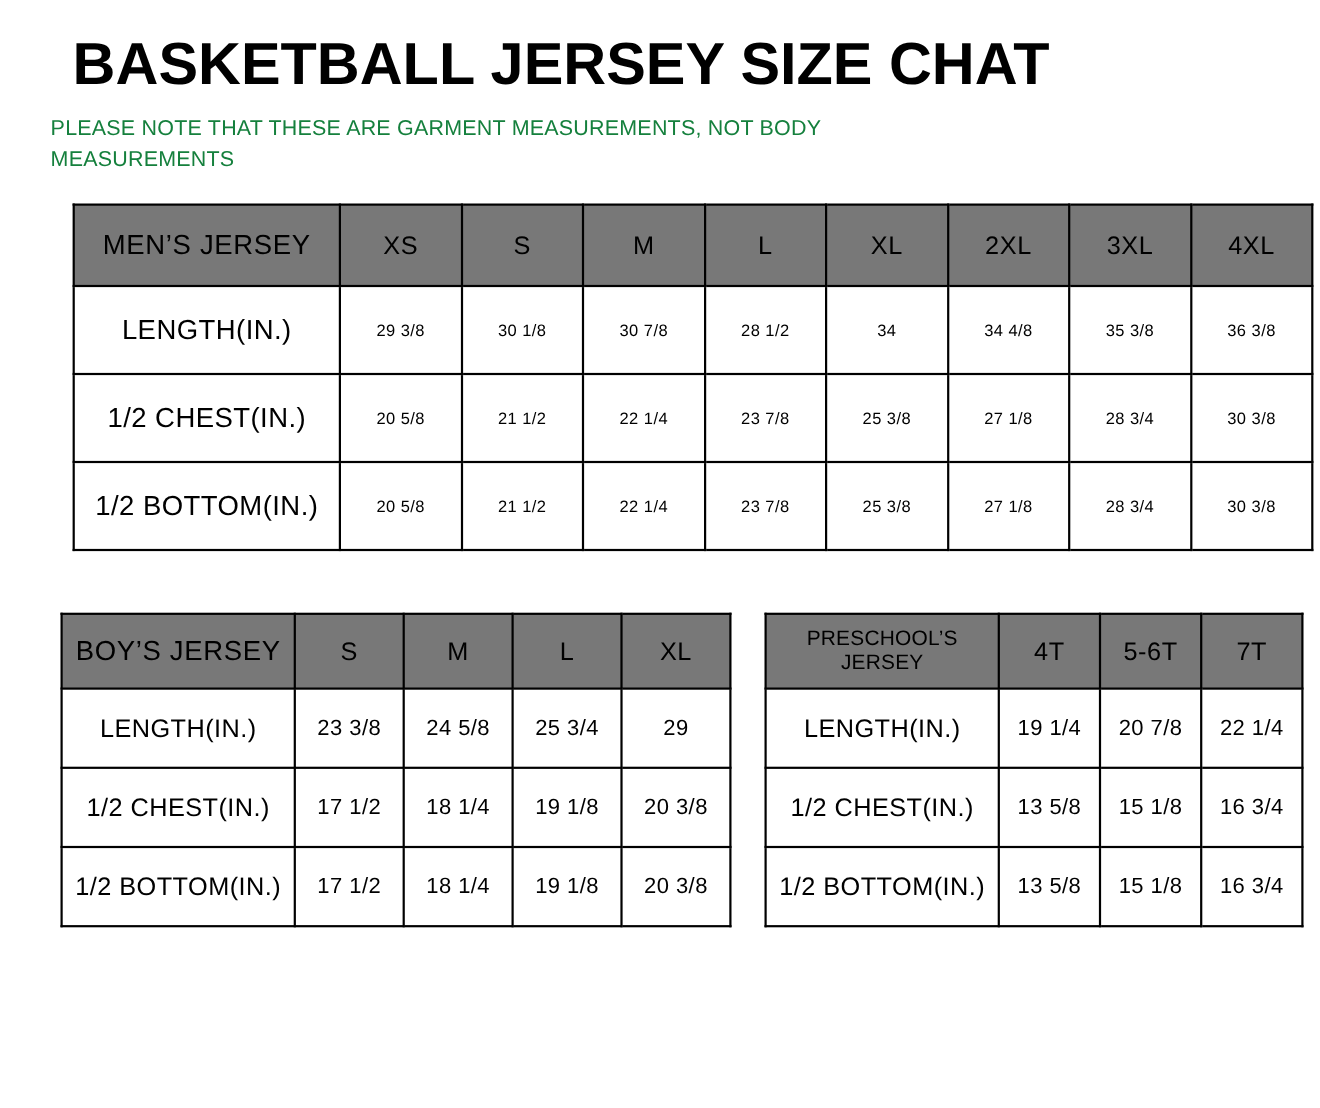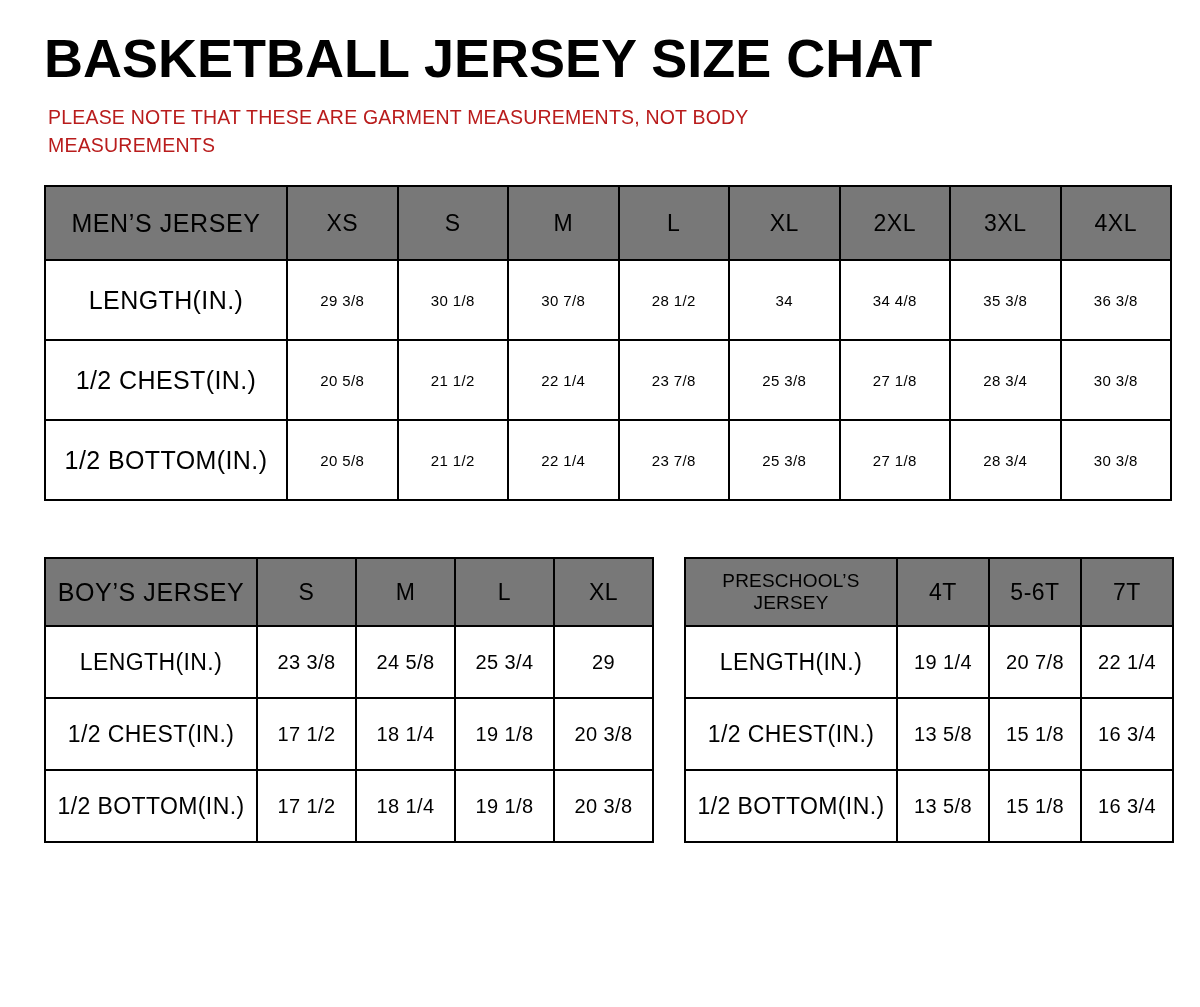--- a/index.html
+++ b/index.html
@@ -9,40 +9,40 @@
   }
   body {
     width: 1200px;
     height: 1007px;
     font-family: "Liberation Sans", sans-serif;
     color: #000000;
     position: relative;
     overflow: hidden;
   }
   .page {
-    padding: 22px 26px 0 22px;
+    padding: 22px 26px 0 44px;
     box-sizing: border-box;
     width: 1200px;
     height: 1007px;
   }
   .title {
     font-size: 54px;
     font-weight: bold;
     letter-spacing: 0px;
     line-height: 1.05;
     margin: 8px 0 0 22px;
     color: #000;
     white-space: nowrap;
   }
   .note-top {
-    color: #b91c1c;
+    color: #15803d;
     font-size: 19.5px;
     letter-spacing: 0.2px;
     line-height: 1.45;
-    margin: 16px 0 0 26px;
+    margin: 16px 0 0 2px;
     max-width: 860px;
     font-weight: normal;
   }
 
   table.size-table {
     border-collapse: collapse;
     table-layout: fixed;
   }
   table.size-table td, table.size-table th {
     border: 2px solid #000000;

